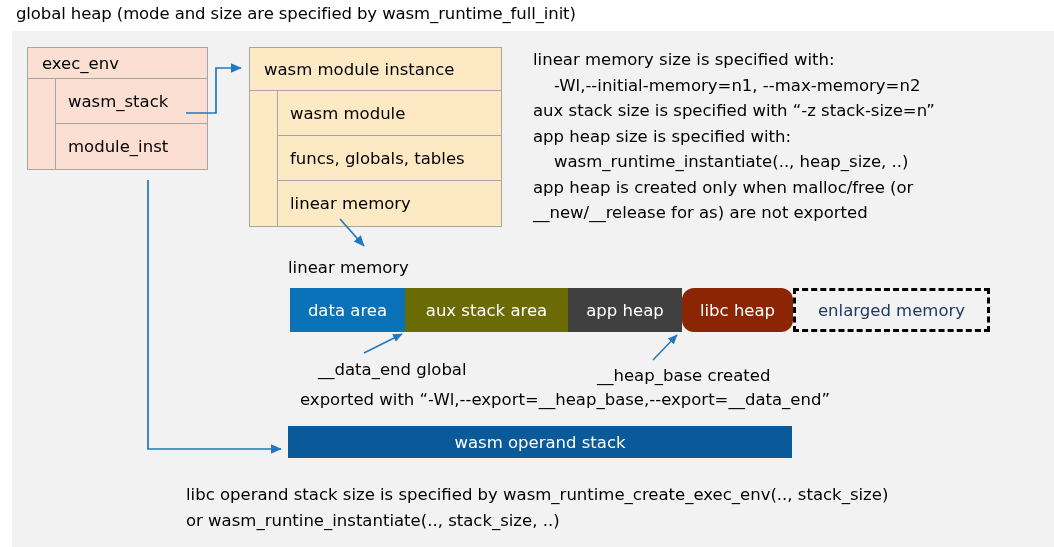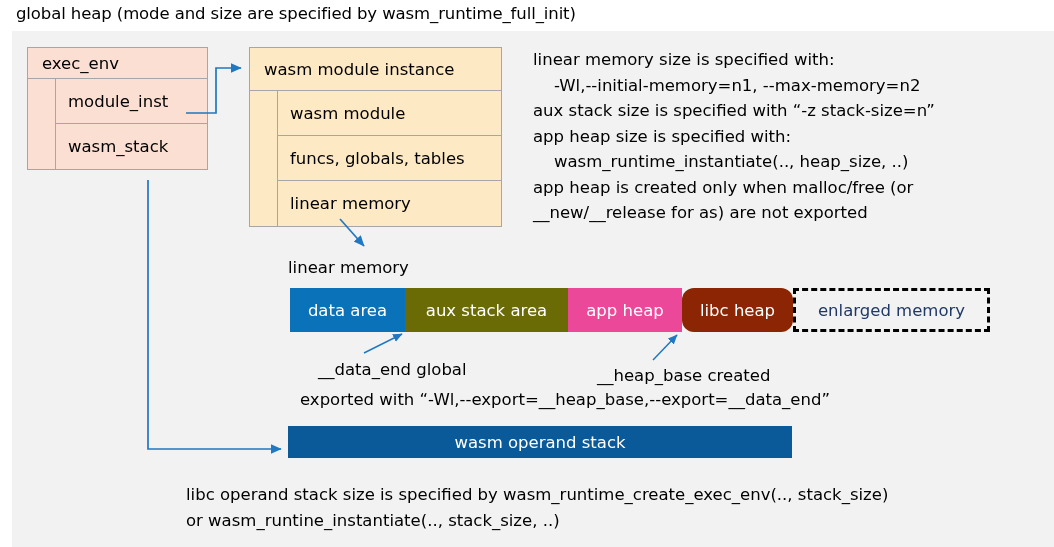--- a/index.html
+++ b/index.html
@@ -181,22 +181,22 @@
 
   <div class="panel"></div>
 
   <div class="title">global heap (mode and size are specified by wasm_runtime_full_init)</div>
 
   <div class="struct" id="exec-env-box" style="background: rgb(251, 223, 210);">
     <div class="hdr">exec_env</div>
     <div class="body">
       <div class="gutter"></div>
       <div class="rows">
+        <div class="row">wasm_stack</div>
         <div class="row">module_inst</div>
-        <div class="row">wasm_stack</div>
       </div>
     </div>
   </div>
 
   <div class="struct" id="module-inst-box" style="background: rgb(253, 234, 196);">
     <div class="hdr">wasm module instance</div>
     <div class="body">
       <div class="gutter"></div>
       <div class="rows">
         <div class="row">wasm module</div>
@@ -211,21 +211,21 @@
 aux stack size is specified with “-z stack-size=n”
 app heap size is specified with:
     wasm_runtime_instantiate(.., heap_size, ..)
 app heap is created only when malloc/free (or
 __new/__release for as) are not exported</div>
 
   <div id="linmem-label">linear memory</div>
   <div id="mem-bar">
       <div class="seg" style="width: 115px; background: rgb(10, 114, 184); color: rgb(255, 255, 255);">data area</div>
       <div class="seg" style="width: 163px; background: rgb(107, 107, 6); color: rgb(255, 255, 255);">aux stack area</div>
-      <div class="seg" style="width: 114px; background: #ec4899; color: rgb(255, 255, 255);">app heap</div>
+      <div class="seg" style="width: 114px; background: #404040; color: rgb(255, 255, 255);">app heap</div>
       <div class="seg" style="width: 111px; background: rgb(140, 37, 3); color: rgb(255, 255, 255); border-radius: 12px;">libc heap</div>
       <div class="seg enlarged" style="width: 197px; color: rgb(31, 56, 100);">enlarged memory</div>
     </div>
 
   <div class="anno" id="data-end-label">__data_end global</div>
   <div class="anno" id="heap-base-label">__heap_base created</div>
   <div class="anno" id="export-line">exported with “-Wl,--export=__heap_base,--export=__data_end”</div>
 
   <div id="operand-stack" style="background: rgb(10, 90, 153);">wasm operand stack</div>
 

